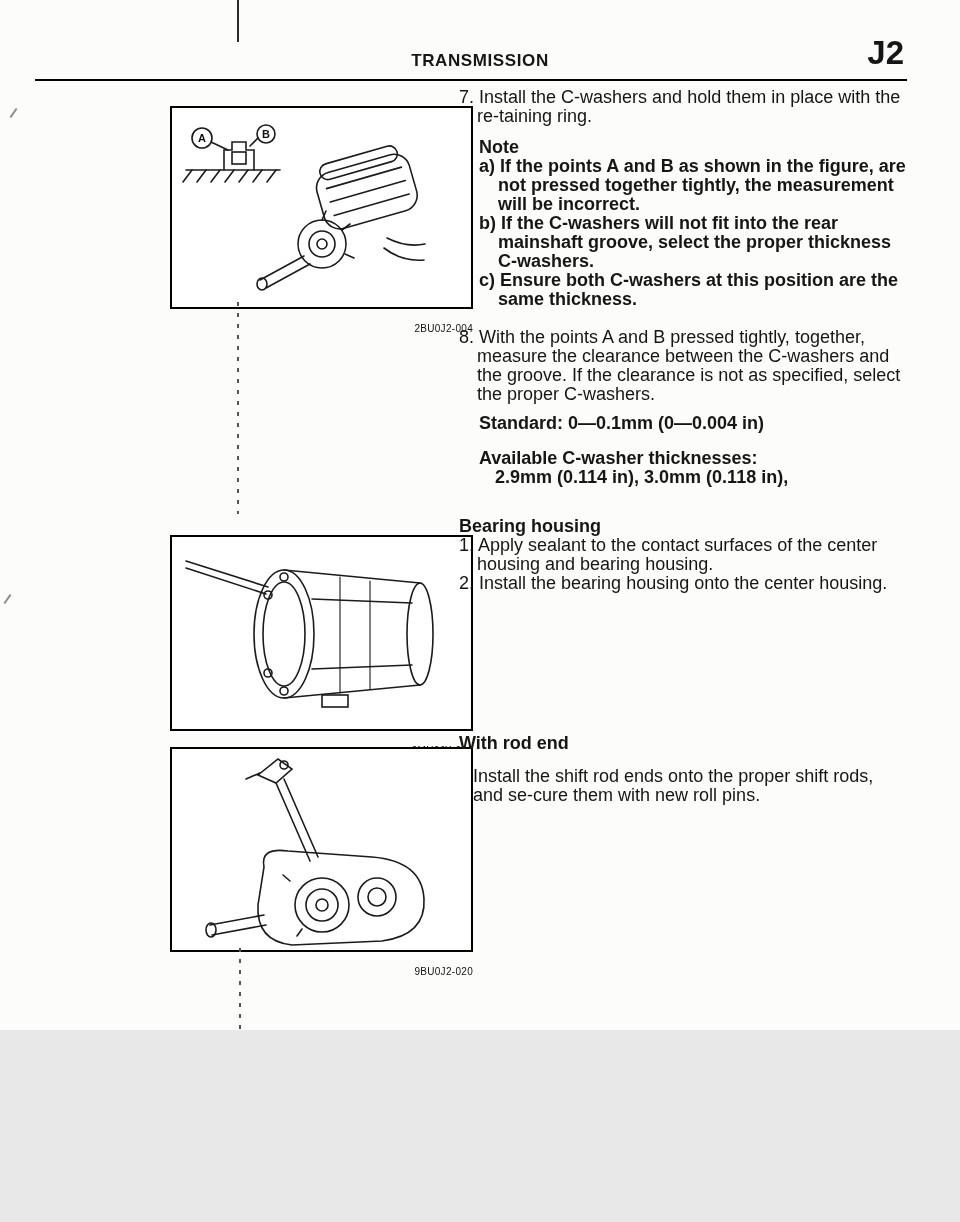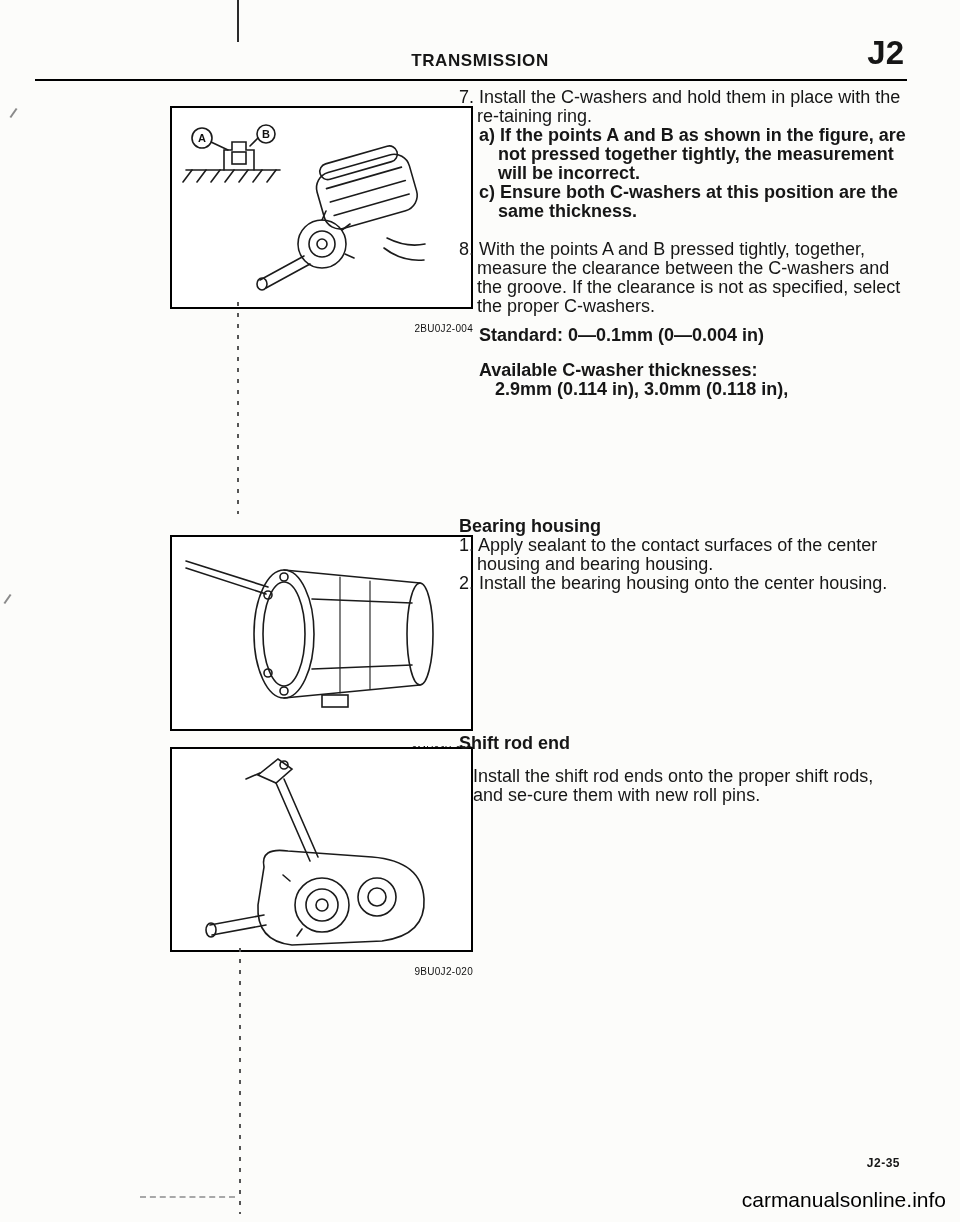--- a/index.html
+++ b/index.html
@@ -1,18 +1,18 @@
 <!DOCTYPE html>
 <html><head>
 <meta charset="utf-8">
 <style>
   * { box-sizing: border-box; }
   html,body { margin:0; padding:0; background:#e8e8e8; }
   body { font-family:"Liberation Sans", sans-serif; color:#161616; }
-  .page { position:relative; width:960px; height:1222px; margin:0 auto; background:#fcfcfa; overflow:hidden; }
+  .page { position:relative; width:960px; height:1030px; margin:0 auto; background:#fcfcfa; overflow:hidden; }
 
   
   .header-title { position:absolute; top:51px; left:0; width:960px; text-align:center;
                   font-size:17px; font-weight:700; letter-spacing:.6px; }
   .header-section { position:absolute; top:34px; right:56px; font-size:33px; font-weight:700; }
   .header-rule { position:absolute; top:79px; left:35px; width:872px; border-top:2.5px solid #000; }
 
   
   .fig { position:absolute; left:130px; width:303px; }
   .fig-box { border:2px solid #000; background:#fff; overflow:hidden; }
@@ -135,39 +135,41 @@
           <ellipse cx="39" cy="181" rx="5" ry="7"></ellipse>
         </g>
       </svg>
     </div>
     <figcaption class="fig-cap">9BU0J2-020</figcaption>
   </figure>
 
   <div class="textcol" id="col1">
     <p class="hang"><span>7.</span> <span>Install the C-washers and hold them in place with the re-taining ring.</span></p>
 
+    <p class="note-head">Note</p>
     <p class="note-item"><span>a)</span> <span>If the points A and B as shown in the figure, are not pressed together tightly, the measurement will be incorrect.</span></p>
+    <p class="note-item"><span>b)</span> <span>If the C-washers will not fit into the rear mainshaft groove, select the proper thickness C-washers.</span></p>
     <p class="note-item"><span>c)</span> <span>Ensure both C-washers at this position are the same thickness.</span></p>
 
     <p class="hang step8"><span>8.</span> <span>With the points A and B pressed tightly, together, measure the clearance between the C-washers and the groove. If the clearance is not as specified, select the proper C-washers.</span></p>
 
     <p class="standard">Standard: 0—0.1mm (0—0.004 in)</p>
 
     <p class="avail-head">Available C-washer thicknesses:</p>
     <p class="avail-line">2.9mm (0.114 in), 3.0mm (0.118 in),</p>
   </div>
 
   <div class="textcol" id="col2">
     <p class="sec-head">Bearing housing</p>
     <p class="sec-item hang"><span>1.</span> <span>Apply sealant to the contact surfaces of the center housing and bearing housing.</span></p>
     <p class="sec-item hang"><span>2.</span> <span>Install the bearing housing onto the center housing.</span></p>
   </div>
 
   <div class="textcol" id="col3">
-    <p class="sec-head">Shift rod end</p>
+    <p class="sec-head">With rod end</p>
     <p class="plain-par">Install the shift rod ends onto the proper shift rods, and se-cure them with new roll pins.</p>
   </div>
 
   <div class="page-number">J2-35</div>
   <div class="watermark">carmanualsonline.info</div>
 
   <div class="art art-vline-top"></div>
   <div class="art art-vdots-mid"></div>
   <div class="art art-vdots-bottom"></div>
   <div class="art art-slash1"></div>

